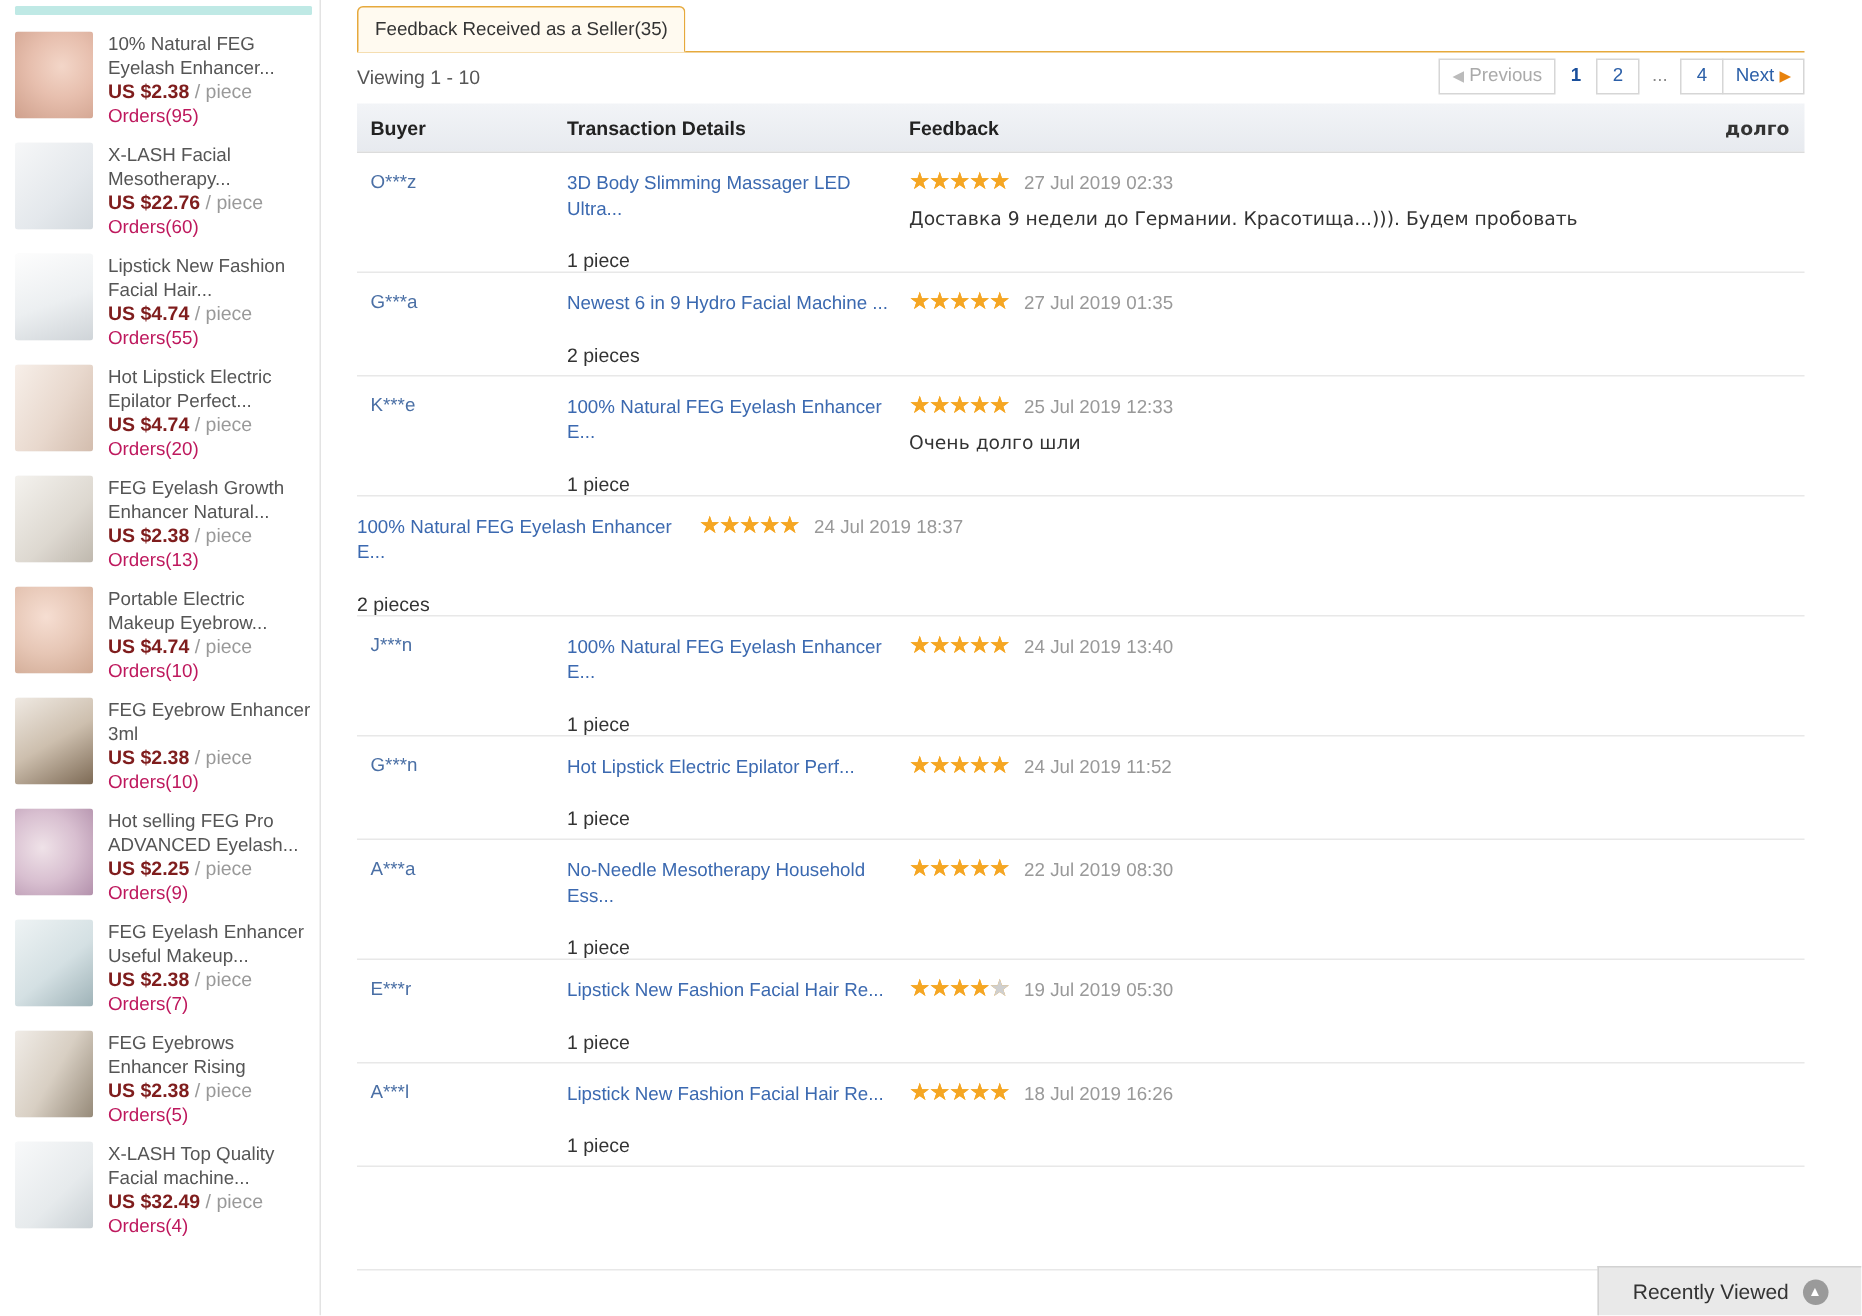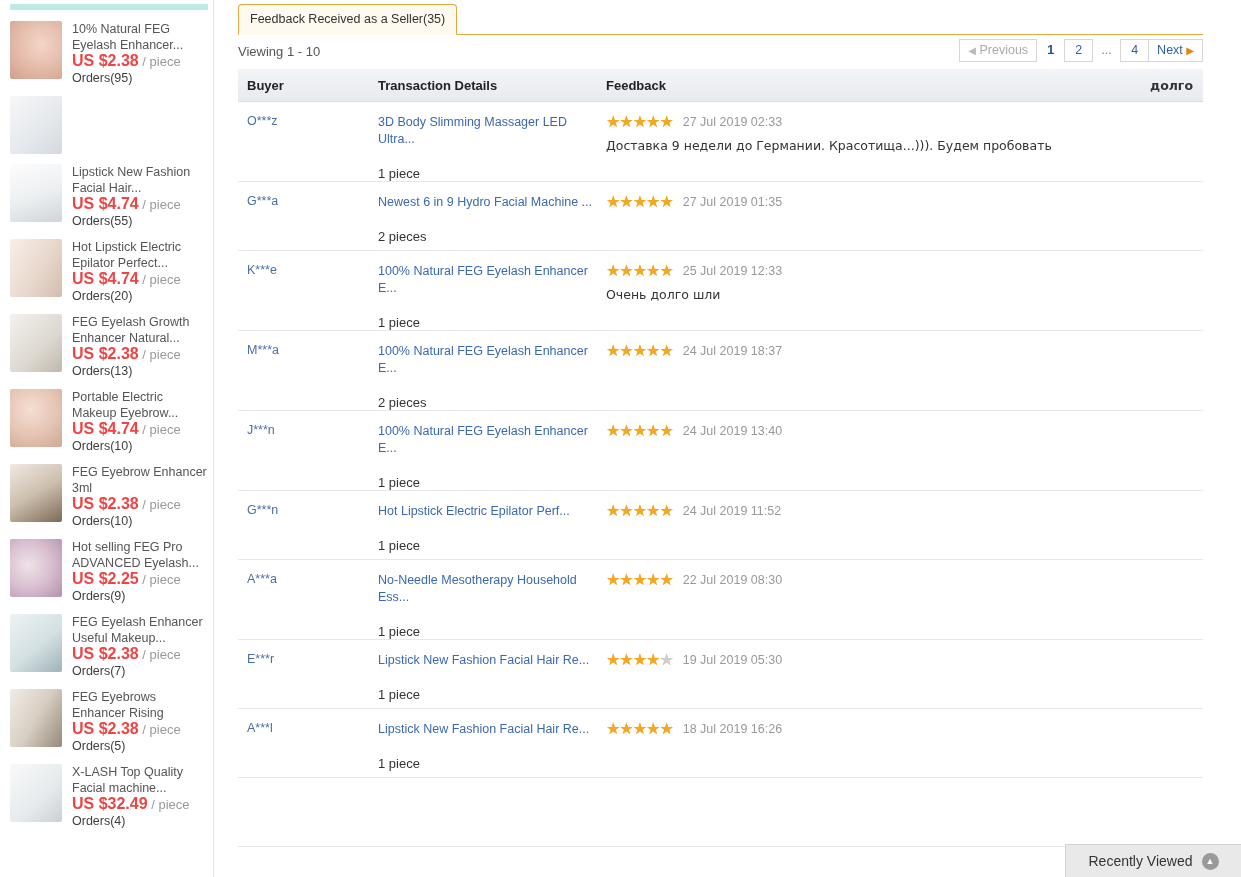--- a/index.html
+++ b/index.html
@@ -18,23 +18,23 @@
   .sidebar-topbar{height:6px;background:#bfe9e5;margin:4px 5px 0 10px;border-radius:1px;}
   .sidebar-list{padding:6px 0 0 0;}
   .side-item{display:flex;padding:5px 6px 5px 10px;align-items:flex-start;cursor:pointer;}
   .side-thumb{
     width:52px;height:58px;flex:0 0 52px;margin-right:10px;position:relative;
     background:#fafafa;overflow:hidden;border-radius:2px;
   }
   .side-thumb .ph{position:absolute;inset:0;}
   .side-info{flex:1;min-width:0;line-height:16px;}
   .side-title{color:#555;font-size:12.5px;}
-  .side-price{color:#ef4444;font-weight:bold;font-size:16px;}
+  .side-price{color:#7f1d1d;font-weight:bold;font-size:13px;}
   .side-unit{color:#999;font-weight:normal;}
-  .side-orders{color:#404040;font-size:12.5px;}
+  .side-orders{color:#be185d;font-size:12.5px;}
 
   
   .main{position:absolute;left:214px;top:0;width:1027px;height:877px;}
   .tabstrip{position:relative;height:32px;margin:3px 38px 0 24px;}
   .tab-line{position:absolute;left:0;right:0;bottom:0;height:1px;background:#e6a93c;}
   .tab{
     position:absolute;left:0;bottom:0;height:29px;line-height:29px;
     padding:0 11px;background:#fffaf0;border:1px solid #e6a93c;border-bottom:1px solid #fffaf0;
     border-radius:4px 4px 0 0;font-size:12.5px;color:#333;cursor:pointer;white-space:nowrap;
   }
@@ -99,20 +99,25 @@
           <div class="side-info">
             <div class="side-title">10% Natural FEG Eyelash Enhancer...</div>
             <div><span class="side-price">US $2.38</span> <span class="side-unit">/ piece</span></div>
             <div class="side-orders">Orders(95)</div>
           </div>
         </div>
         <div class="side-item">
           <div class="side-thumb">
             <div class="ph" style="background:linear-gradient(135deg,#f6f7f8 0%,#e4e8ec 60%,#d3d9de 100%)"></div>
           </div>
+          <div class="side-info">
+            <div class="side-title">X-LASH Facial Mesotherapy...</div>
+            <div><span class="side-price">US $22.76</span> <span class="side-unit">/ piece</span></div>
+            <div class="side-orders">Orders(60)</div>
+          </div>
         </div>
         <div class="side-item">
           <div class="side-thumb">
             <div class="ph" style="background:linear-gradient(160deg,#fdfdfd 0%,#eceff1 55%,#cfd4d8 100%)"></div>
           </div>
           <div class="side-info">
             <div class="side-title">Lipstick New Fashion Facial Hair...</div>
             <div><span class="side-price">US $4.74</span> <span class="side-unit">/ piece</span></div>
             <div class="side-orders">Orders(55)</div>
           </div>
@@ -264,21 +269,20 @@
           </div>
           <div class="c-feed">
             <div class="feedtop">
               <span class="stars"><span class="star">★</span><span class="star">★</span><span class="star">★</span><span class="star">★</span><span class="star">★</span></span>
               <span class="fdate">25 Jul 2019 12:33</span>
             </div>
             <div class="fcomment">Очень долго шли</div>
           </div>
         </div>
         <div class="row">
-          <div class="c-buyer">M***a</div>
           <div class="c-trans">
             <a>100% Natural FEG Eyelash Enhancer E...</a>
             <div class="qty">2 pieces</div>
           </div>
           <div class="c-feed">
             <div class="feedtop">
               <span class="stars"><span class="star">★</span><span class="star">★</span><span class="star">★</span><span class="star">★</span><span class="star">★</span></span>
               <span class="fdate">24 Jul 2019 18:37</span>
             </div>
           </div>

